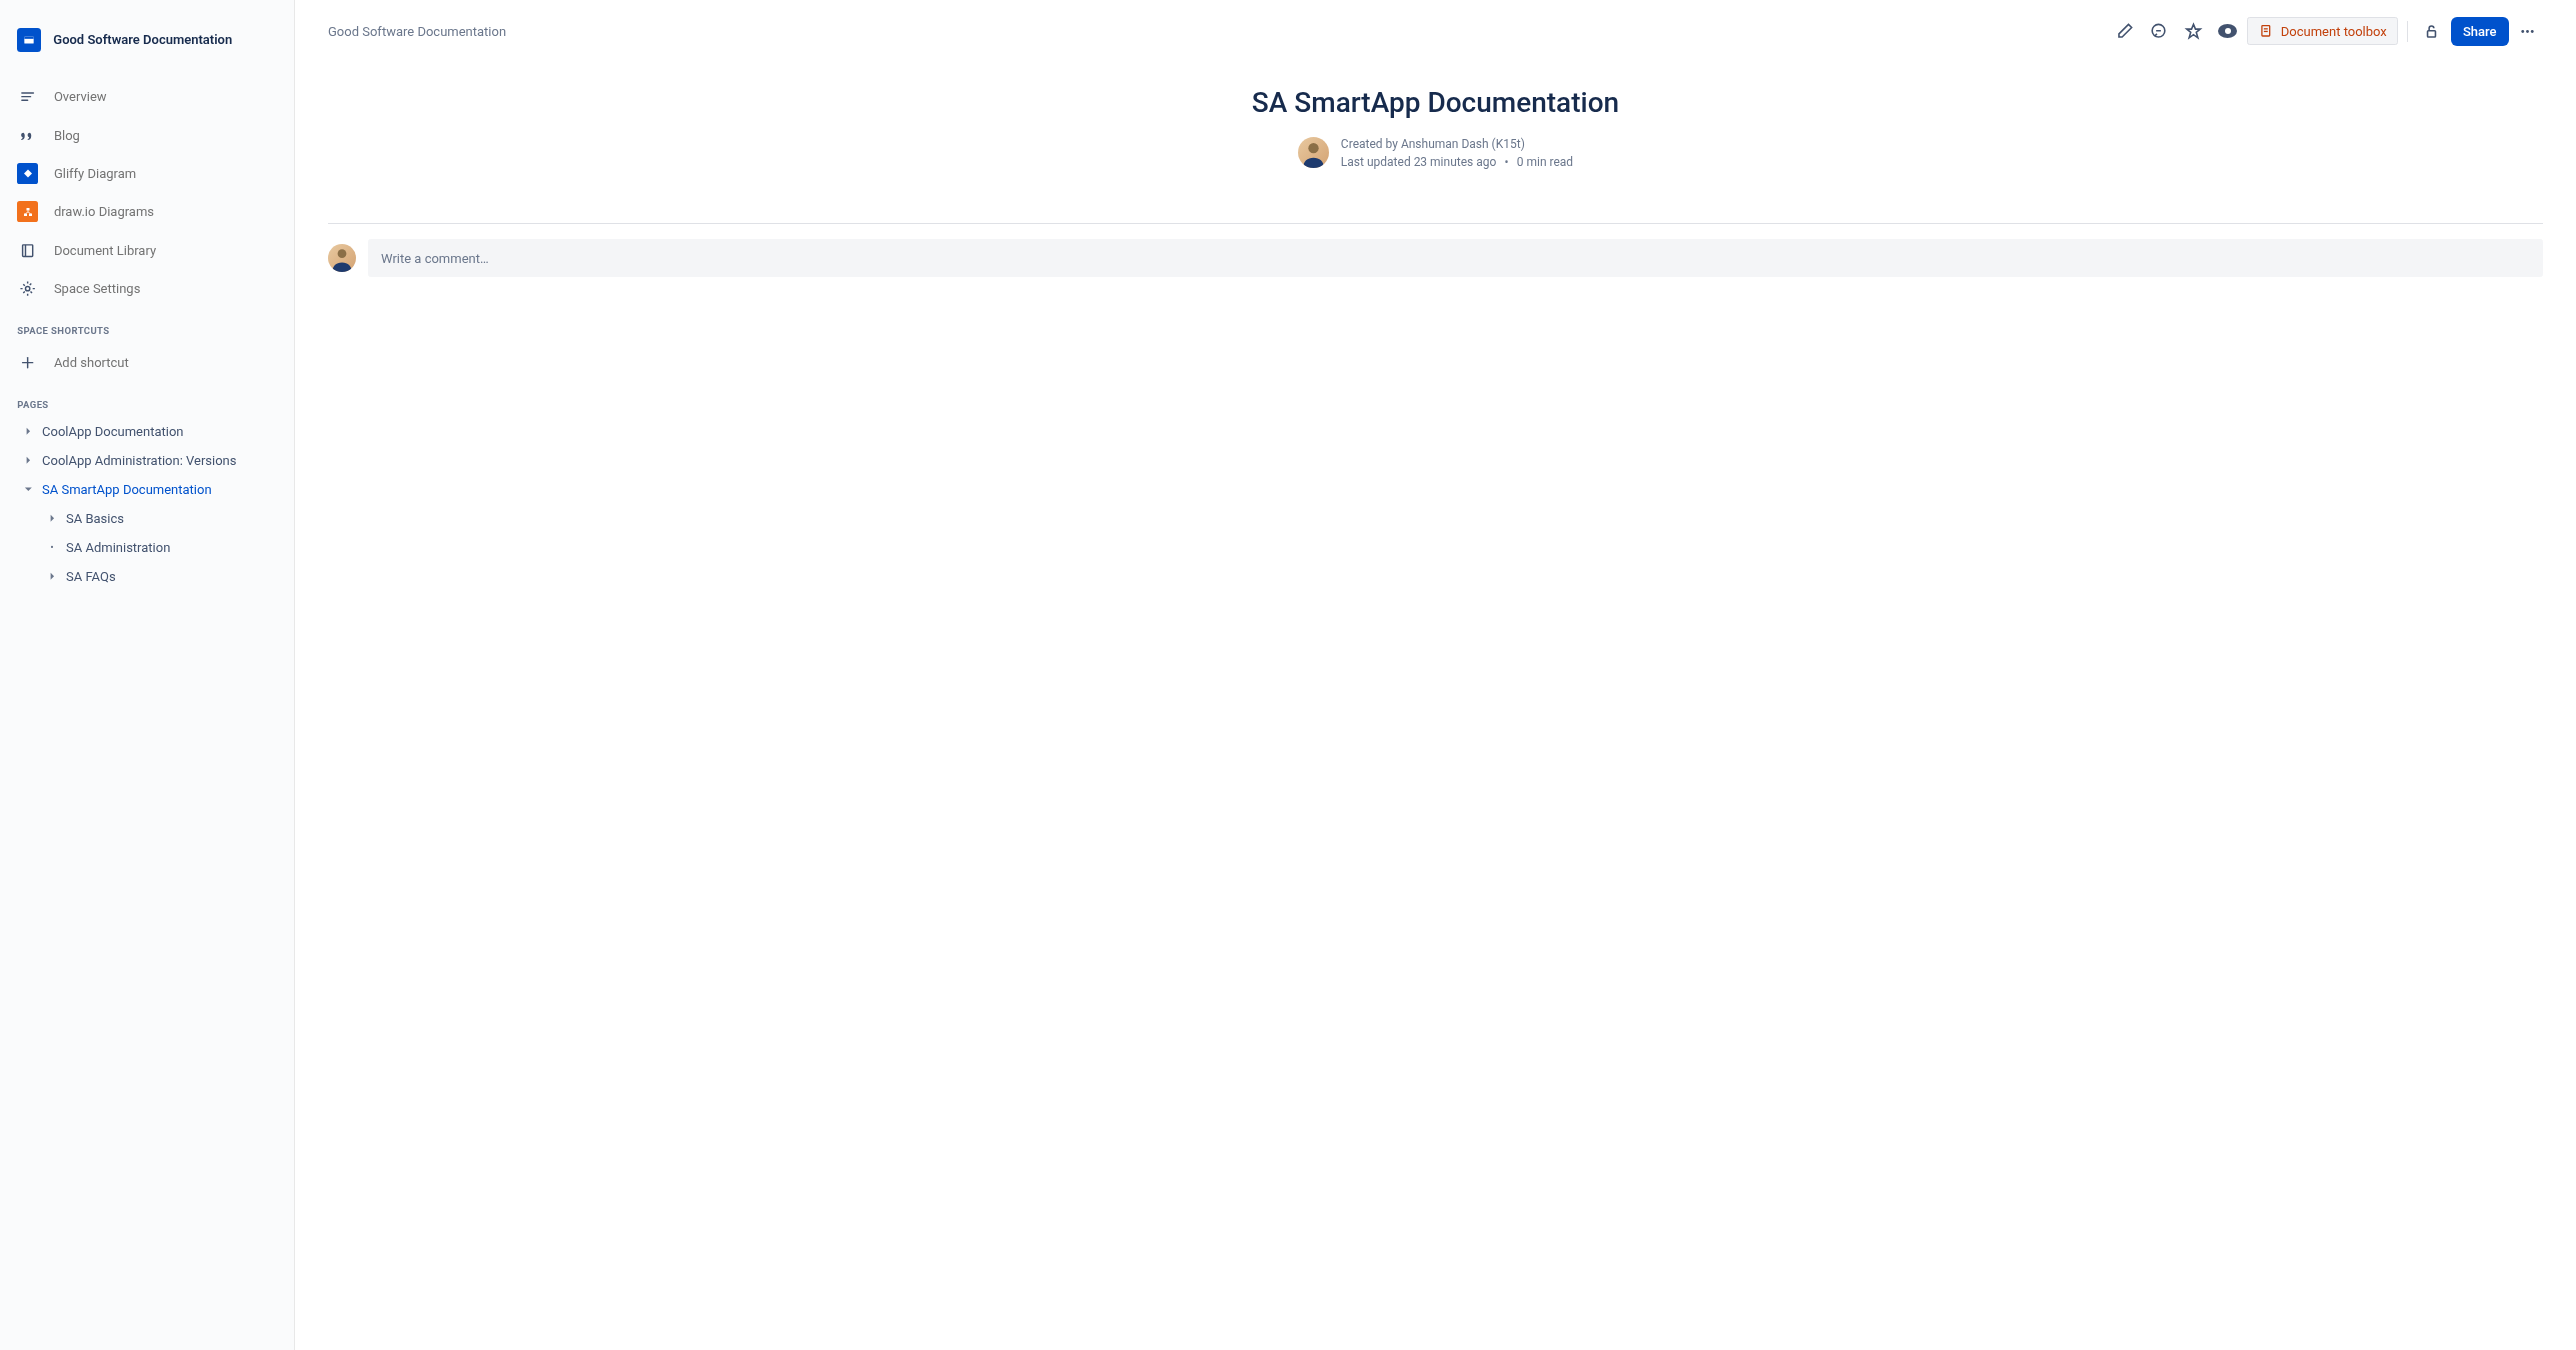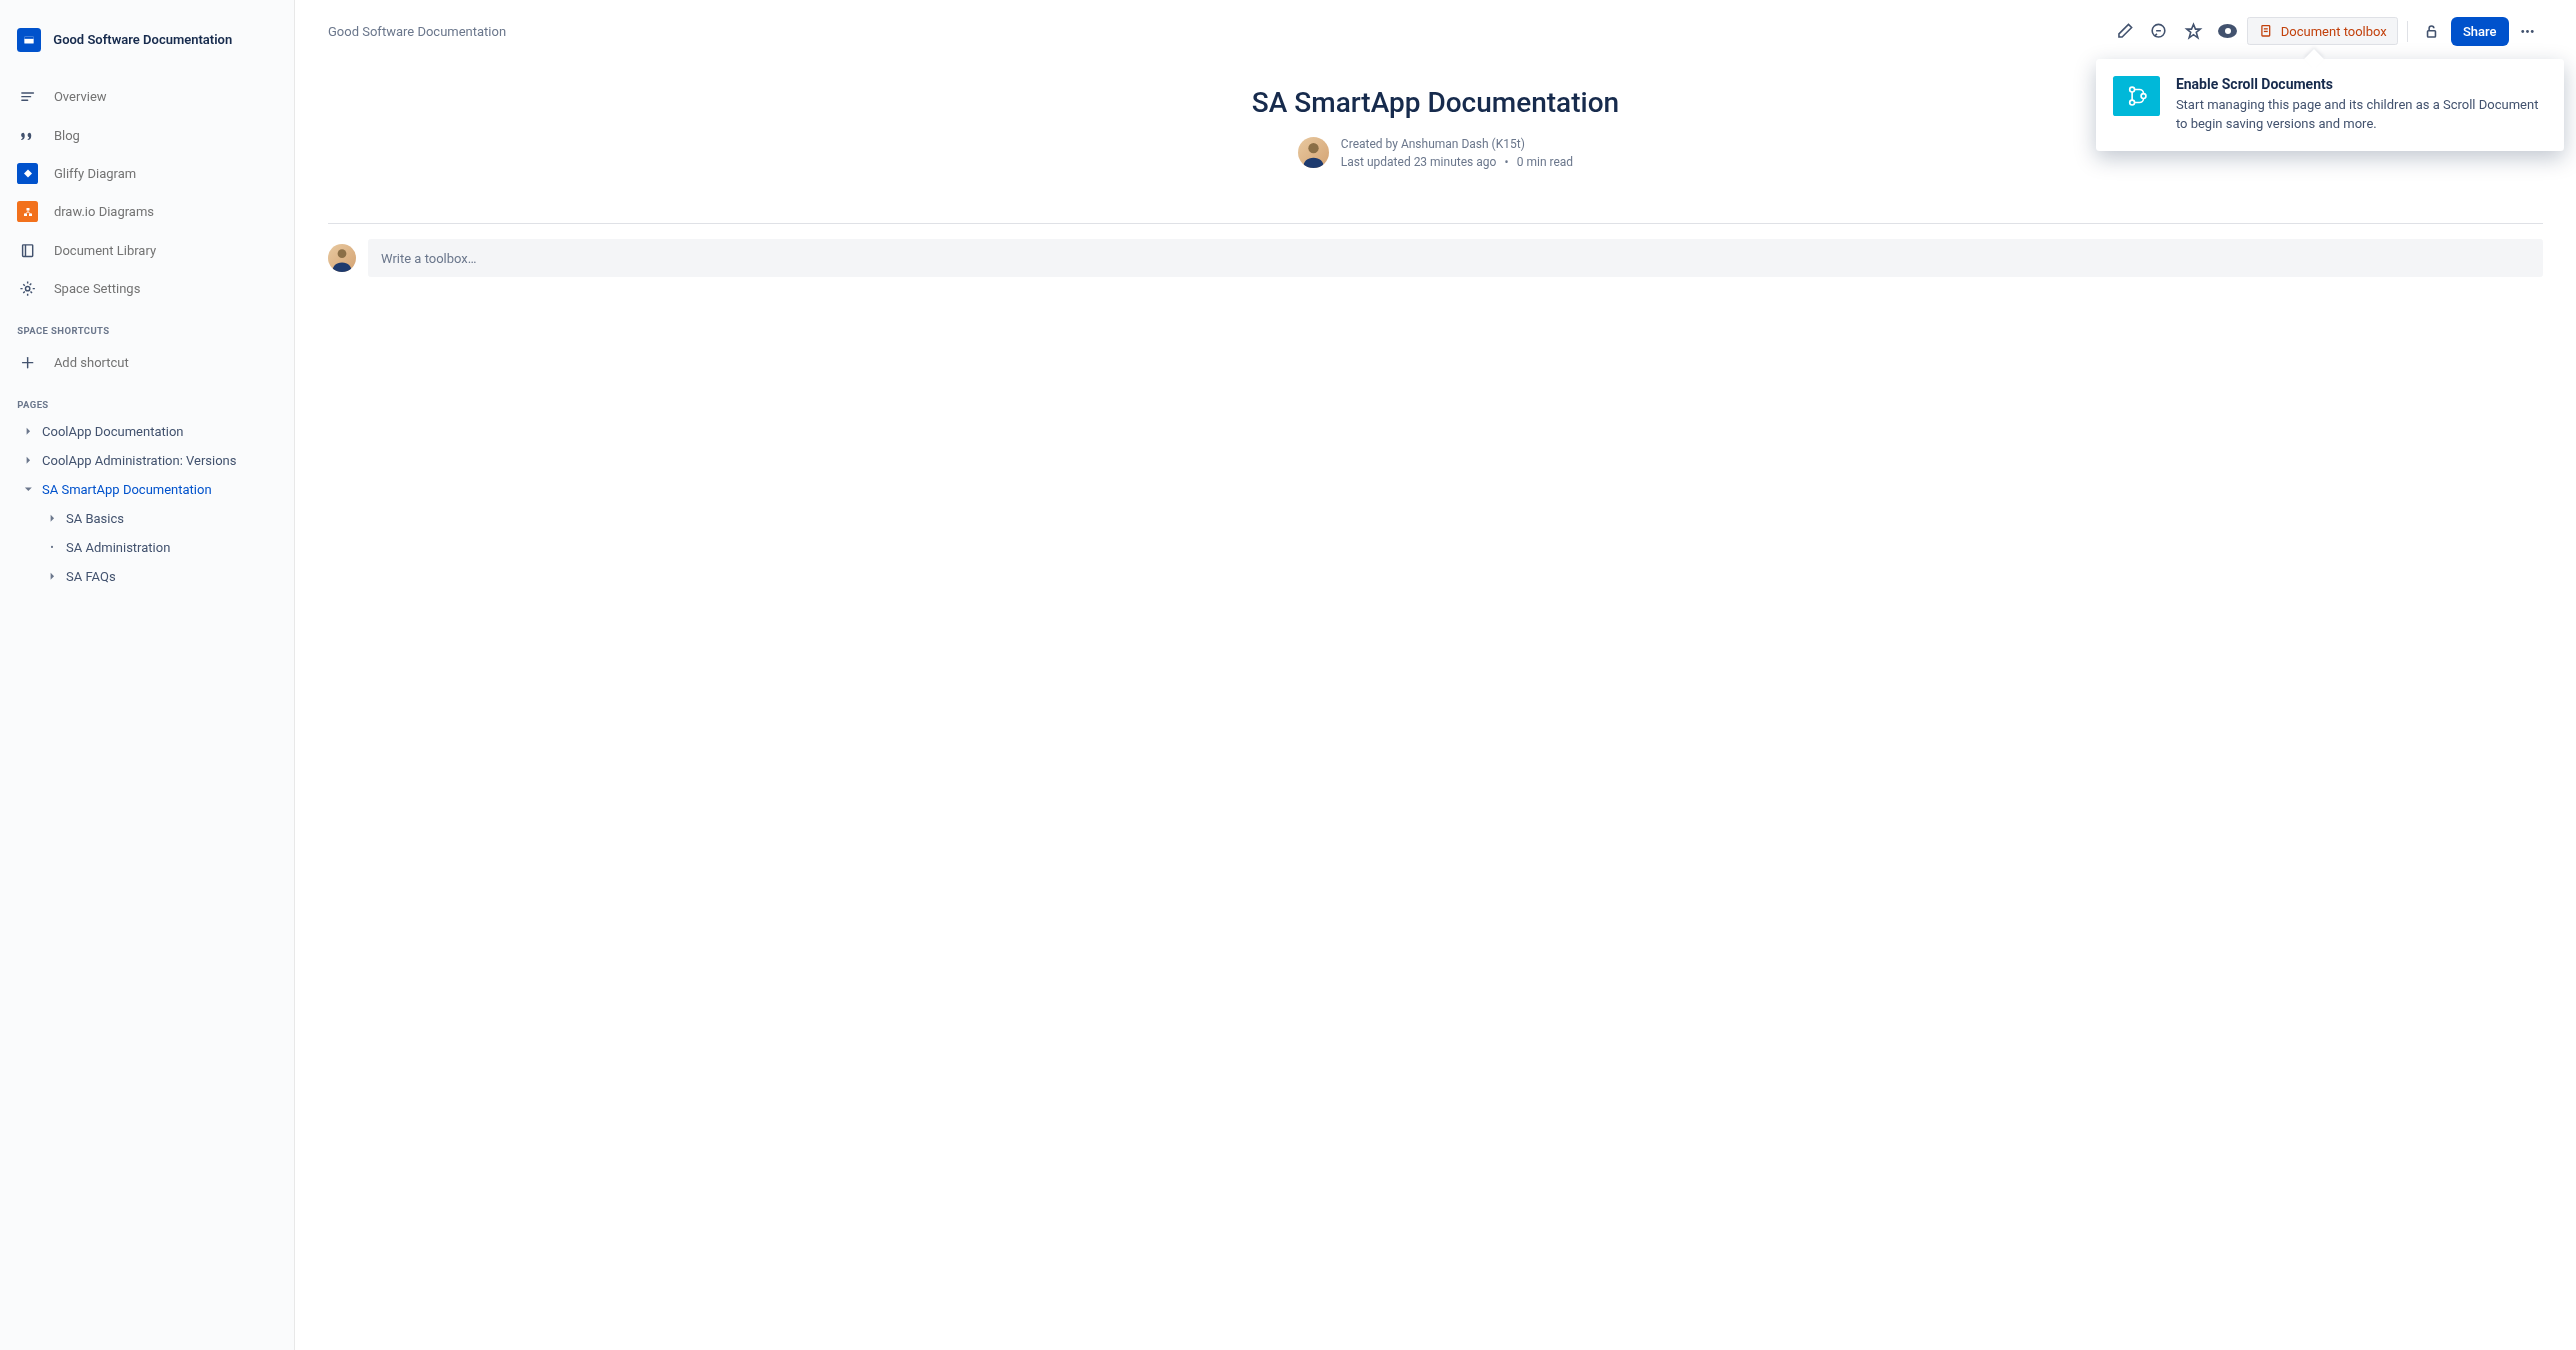--- a/index.html
+++ b/index.html
@@ -230,34 +230,20 @@
       <div class="icon-btn">
           <svg viewBox="0 0 24 24" fill="currentColor">
             <circle cx="6" cy="12" r="1.8"></circle>
             <circle cx="12" cy="12" r="1.8"></circle>
             <circle cx="18" cy="12" r="1.8"></circle>
           </svg>
         </div>
     </div>
   </div>
 
-  <div class="popover">
-    <div class="popover-icon">
-      <svg viewBox="0 0 32 32">
-          <circle cx="10" cy="8" r="3"></circle>
-          <circle cx="10" cy="24" r="3"></circle>
-          <circle cx="24" cy="16" r="3"></circle>
-          <path d="M10 11v10M13 8h6a5 5 0 015 5M13 24h6a5 5 0 005-5"></path>
-        </svg>
-    </div>
-    <div class="popover-body">
-      <h4>Enable Scroll Documents</h4>
-      <p>Start managing this page and its children as a Scroll Document to begin saving versions and more.</p>
-    </div>
-  </div>
 
   <div class="content">
     <h1 class="page-title">SA SmartApp Documentation</h1>
     <div class="byline">
       <div class="avatar">
           <svg viewBox="0 0 36 36" width="31" height="31">
             <circle cx="18" cy="13" r="6" fill="#8b6f47"></circle>
             <path d="M6 36c0-8 5-12 12-12s12 4 12 12z" fill="#1d3a6e"></path>
           </svg>
         </div>
@@ -274,17 +260,17 @@
 
     <div class="hr"></div>
 
     <div class="comment-row">
       <div class="avatar avatar-sm">
           <svg viewBox="0 0 32 32" width="28" height="28">
             <circle cx="16" cy="11" r="5" fill="#8b6f47"></circle>
             <path d="M5 32c0-7 4-11 11-11s11 4 11 11z" fill="#1d3a6e"></path>
           </svg>
         </div>
-      <div class="comment-input">Write a toolbox…</div>
+      <div class="comment-input">Write a comment…</div>
     </div>
   </div>
 </main>
 
 
 </body></html>

